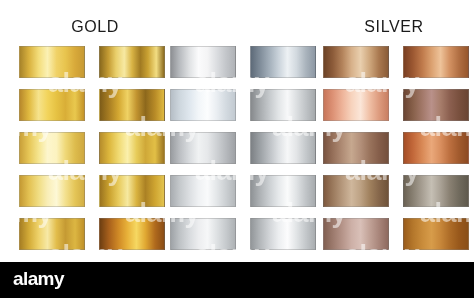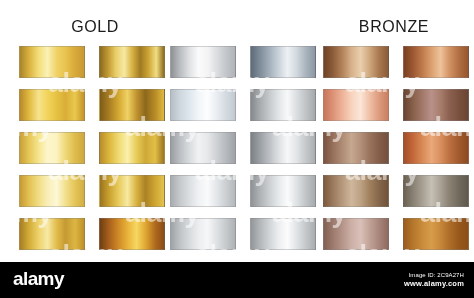--- a/index.html
+++ b/index.html
@@ -149,21 +149,21 @@
         <div class="swatch" style="background: linear-gradient(90deg, rgb(94, 107, 121) 0%, rgb(127, 140, 153) 14%, rgb(164, 176, 187) 29%, rgb(201, 210, 218) 43%, rgb(237, 241, 244) 57%, rgb(210, 217, 223) 71%, rgb(169, 179, 188) 86%, rgb(141, 152, 164) 100%);"></div>
         <div class="swatch" style="background: linear-gradient(90deg, rgb(182, 190, 198) 0%, rgb(206, 215, 222) 14%, rgb(223, 231, 238) 29%, rgb(242, 246, 249) 43%, rgb(252, 253, 254) 57%, rgb(234, 238, 242) 71%, rgb(211, 218, 224) 86%, rgb(194, 202, 209) 100%);"></div>
         <div class="swatch" style="background: linear-gradient(90deg, rgb(135, 138, 141) 0%, rgb(167, 171, 174) 14%, rgb(198, 202, 205) 29%, rgb(226, 229, 231) 43%, rgb(247, 248, 249) 57%, rgb(220, 223, 225) 71%, rgb(191, 195, 198) 86%, rgb(165, 169, 172) 100%);"></div>
         <div class="swatch" style="background: linear-gradient(90deg, rgb(154, 157, 161) 0%, rgb(188, 191, 195) 14%, rgb(217, 220, 223) 29%, rgb(240, 242, 243) 43%, rgb(230, 232, 234) 57%, rgb(207, 210, 213) 71%, rgb(182, 185, 189) 86%, rgb(159, 162, 166) 100%);"></div>
         <div class="swatch" style="background: linear-gradient(90deg, rgb(125, 129, 133) 0%, rgb(155, 160, 164) 14%, rgb(189, 193, 197) 29%, rgb(221, 224, 227) 43%, rgb(246, 247, 248) 57%, rgb(227, 229, 231) 71%, rgb(196, 200, 203) 86%, rgb(170, 174, 177) 100%);"></div>
         <div class="swatch" style="background: linear-gradient(90deg, rgb(169, 173, 177) 0%, rgb(197, 201, 204) 14%, rgb(220, 223, 226) 29%, rgb(239, 241, 243) 43%, rgb(249, 250, 251) 57%, rgb(228, 231, 233) 71%, rgb(203, 207, 210) 86%, rgb(180, 184, 187) 100%);"></div>
         <div class="swatch" style="background: linear-gradient(90deg, rgb(143, 147, 150) 0%, rgb(174, 178, 181) 14%, rgb(204, 208, 211) 29%, rgb(230, 233, 235) 43%, rgb(250, 251, 251) 57%, rgb(224, 227, 229) 71%, rgb(192, 196, 199) 86%, rgb(167, 171, 174) 100%);"></div>
         <div class="swatch" style="background: linear-gradient(90deg, rgb(159, 163, 167) 0%, rgb(191, 195, 198) 14%, rgb(216, 219, 222) 29%, rgb(236, 237, 239) 43%, rgb(246, 247, 248) 57%, rgb(223, 226, 228) 71%, rgb(198, 202, 205) 86%, rgb(174, 178, 181) 100%);"></div>
         <div class="swatch" style="background: linear-gradient(90deg, rgb(147, 151, 154) 0%, rgb(179, 183, 186) 14%, rgb(210, 213, 216) 29%, rgb(236, 238, 240) 43%, rgb(252, 252, 253) 57%, rgb(225, 228, 230) 71%, rgb(195, 199, 202) 86%, rgb(169, 173, 176) 100%);"></div>
       </div>
-      <div class="group-heading" style="left: 320px; top: 18px; width: 148px;">BRONZE</div>
+      <div class="group-heading" style="left: 320px; top: 18px; width: 148px;">SILVER</div>
       <div class="swatch-grid" style="left: 323px; top: 46px;">
         <div class="swatch" style="background: linear-gradient(90deg, rgb(109, 67, 39) 0%, rgb(141, 92, 58) 14%, rgb(180, 132, 92) 29%, rgb(215, 177, 138) 43%, rgb(233, 207, 174) 57%, rgb(207, 168, 126) 71%, rgb(169, 120, 79) 86%, rgb(138, 92, 56) 100%);"></div>
         <div class="swatch" style="background: linear-gradient(90deg, rgb(122, 63, 34) 0%, rgb(156, 88, 50) 14%, rgb(192, 123, 76) 29%, rgb(219, 161, 112) 43%, rgb(238, 195, 154) 57%, rgb(211, 146, 99) 71%, rgb(176, 110, 66) 86%, rgb(151, 86, 44) 100%);"></div>
         <div class="swatch" style="background: linear-gradient(90deg, rgb(200, 118, 90) 0%, rgb(221, 146, 118) 14%, rgb(238, 180, 154) 29%, rgb(247, 211, 189) 43%, rgb(251, 230, 216) 57%, rgb(240, 192, 166) 71%, rgb(221, 155, 126) 86%, rgb(201, 127, 98) 100%);"></div>
         <div class="swatch" style="background: linear-gradient(90deg, rgb(107, 69, 51) 0%, rgb(135, 96, 74) 14%, rgb(163, 121, 106) 29%, rgb(185, 145, 138) 43%, rgb(167, 125, 107) 57%, rgb(140, 96, 80) 71%, rgb(121, 80, 62) 86%, rgb(106, 69, 51) 100%);"></div>
         <div class="swatch" style="background: linear-gradient(90deg, rgb(122, 84, 65) 0%, rgb(150, 112, 90) 14%, rgb(176, 141, 118) 29%, rgb(198, 168, 143) 43%, rgb(179, 144, 122) 57%, rgb(154, 116, 93) 71%, rgb(133, 94, 74) 86%, rgb(116, 80, 61) 100%);"></div>
         <div class="swatch" style="background: linear-gradient(90deg, rgb(165, 78, 39) 0%, rgb(194, 104, 58) 14%, rgb(217, 138, 87) 29%, rgb(234, 168, 122) 43%, rgb(217, 143, 95) 57%, rgb(189, 112, 64) 71%, rgb(161, 90, 45) 86%, rgb(141, 74, 34) 100%);"></div>
         <div class="swatch" style="background: linear-gradient(90deg, rgb(127, 90, 64) 0%, rgb(155, 122, 93) 14%, rgb(183, 154, 126) 29%, rgb(207, 183, 156) 43%, rgb(189, 162, 132) 57%, rgb(161, 130, 95) 71%, rgb(133, 102, 74) 86%, rgb(111, 83, 58) 100%);"></div>
         <div class="swatch" style="background: linear-gradient(90deg, rgb(107, 98, 84) 0%, rgb(136, 128, 114) 14%, rgb(168, 160, 148) 29%, rgb(197, 191, 180) 43%, rgb(170, 162, 150) 57%, rgb(138, 129, 115) 71%, rgb(112, 106, 93) 86%, rgb(95, 89, 77) 100%);"></div>
         <div class="swatch" style="background: linear-gradient(90deg, rgb(130, 96, 82) 0%, rgb(156, 122, 109) 14%, rgb(182, 149, 138) 29%, rgb(205, 176, 167) 43%, rgb(217, 192, 184) 57%, rgb(194, 163, 152) 71%, rgb(168, 133, 122) 86%, rgb(142, 106, 95) 100%);"></div>
@@ -186,19 +186,15 @@
       <div class="watermark-text" style="left: 125px; top: 198px; font-size: 27px;">alamy</div>
       <div class="watermark-text" style="left: 272px; top: 198px; font-size: 27px;">alamy</div>
       <div class="watermark-text" style="left: 420px; top: 198px; font-size: 27px;">alamy</div>
       <div class="watermark-text" style="left: 48px; top: 240px; font-size: 27px;">alamy</div>
       <div class="watermark-text" style="left: 195px; top: 240px; font-size: 27px;">alamy</div>
       <div class="watermark-text" style="left: 345px; top: 240px; font-size: 27px;">alamy</div>
     </div>
 
   <div id="footer-bar">
     <div id="alamy-logo">alamy</div>
-    <div id="footer-meta">
-      <span id="footer-image-id">Image ID: 2C9A27H</span>
-      <span id="footer-site">www.alamy.com</span>
-    </div>
   </div>
 
 </div>
 
 </body></html>

